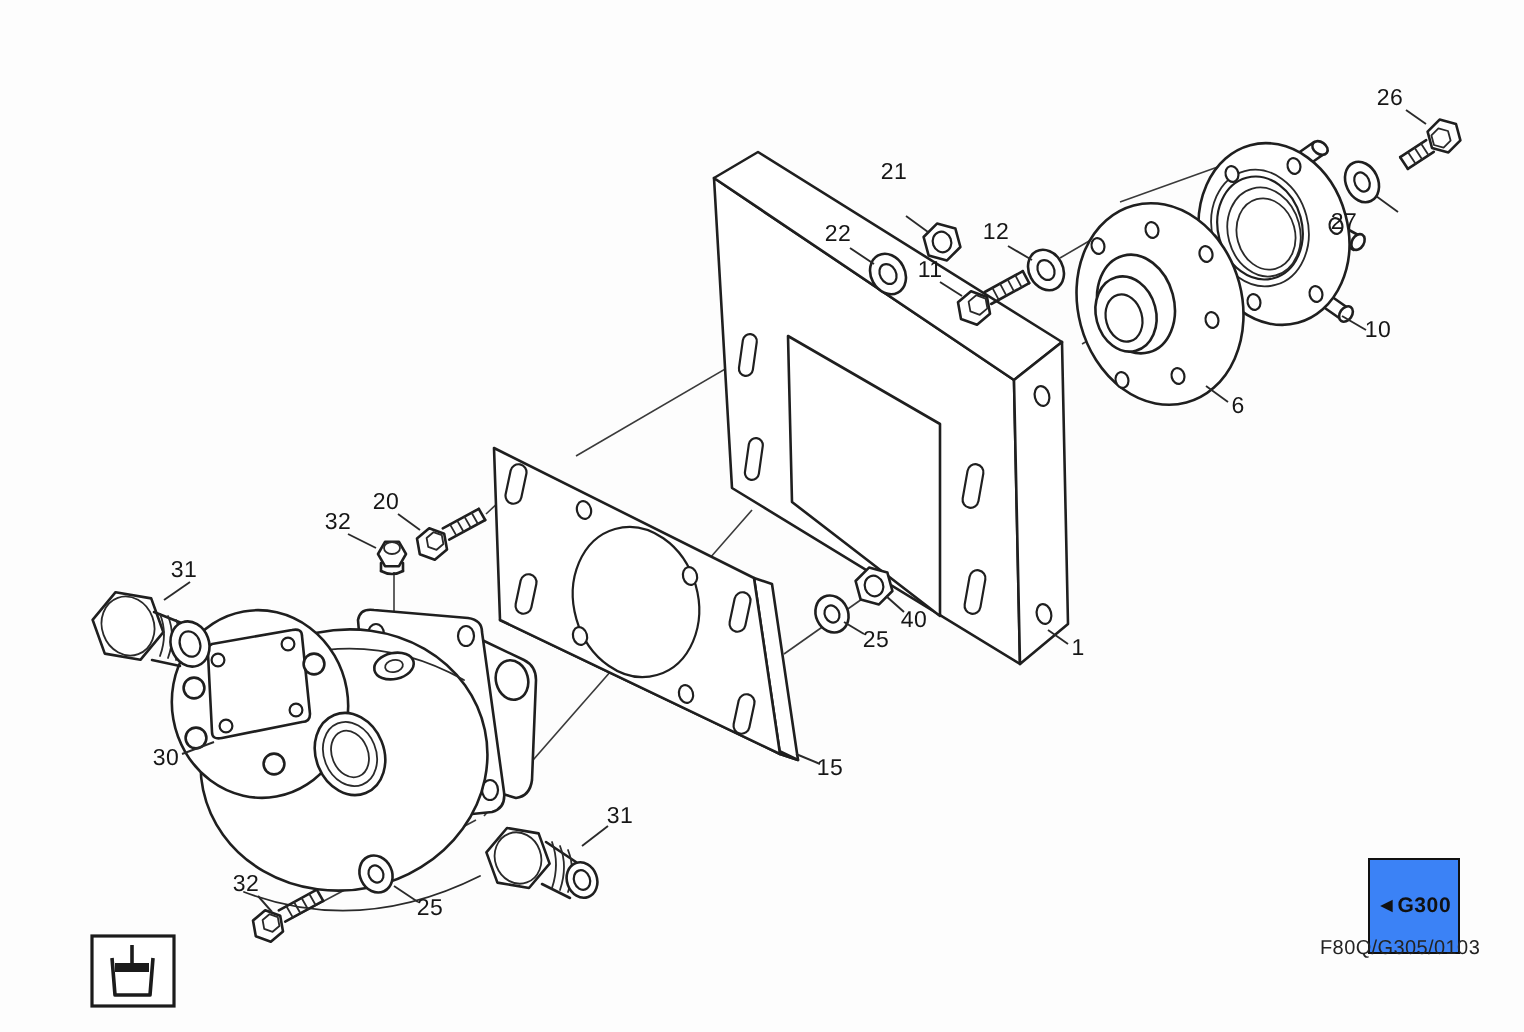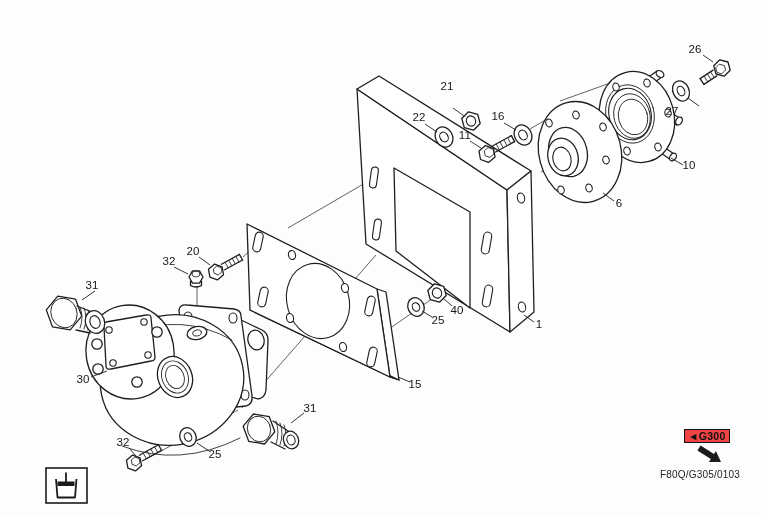--- a/index.html
+++ b/index.html
@@ -10,23 +10,23 @@
   }
   #stage{position:absolute;left:0;top:0;width:762px;height:429px;}
   svg{position:absolute;left:0;top:0;}
   .callout{
     position:absolute;transform:translate(-50%,-50%);
     font-size:11.5px;color:#161616;letter-spacing:.2px;line-height:1;
     cursor:default;user-select:none;
   }
   .refbox{
     position:absolute;left:684px;top:429px;
-    border:1.4px solid #111;background:#ef4444;color:#111;
+    border:1.4px solid #111;background:#3b82f6;color:#111;
     font-size:10.5px;font-weight:700;line-height:12px;
-    padding:0 3px;letter-spacing:.3px;
+    padding:17px 3px;letter-spacing:.3px;
   }
   .figcode{
     position:absolute;left:660px;top:469px;width:75px;
     font-size:10px;color:#232323;letter-spacing:.2px;
   }
   .ln{fill:none;stroke:#1f1f1f;stroke-width:1.3;stroke-linejoin:round;stroke-linecap:round;}
   .lnw{fill:#ffffff;stroke:#1f1f1f;stroke-width:1.3;stroke-linejoin:round;stroke-linecap:round;}
   .lnt{fill:none;stroke:#2a2a2a;stroke-width:.9;stroke-linejoin:round;stroke-linecap:round;}
   .hole{fill:#ffffff;stroke:#1f1f1f;stroke-width:1.1;}
   .lead{stroke:#2a2a2a;stroke-width:.95;fill:none;}
@@ -282,21 +282,21 @@
 
   <g>
     <path class="blk" d="M697.4,450.5 L700.6,445.5 L714,454.1 L715.9,451.1 L721,462 L708.9,462.1 L710.8,459.1 Z"></path>
   </g>
 </svg>
 
 <div class="callout" style="left:695px;top:50px">26</div>
 <div class="callout" style="left:672px;top:112px">27</div>
 <div class="callout" style="left:447px;top:87px">21</div>
 <div class="callout" style="left:419px;top:118px">22</div>
-<div class="callout" style="left:498px;top:117px">16</div>
+<div class="callout" style="left:498px;top:117px">12</div>
 <div class="callout" style="left:465px;top:136px">11</div>
 <div class="callout" style="left:689px;top:166px">10</div>
 <div class="callout" style="left:619px;top:204px">6</div>
 <div class="callout" style="left:193px;top:252px">20</div>
 <div class="callout" style="left:169px;top:262px">32</div>
 <div class="callout" style="left:92px;top:286px">31</div>
 <div class="callout" style="left:457px;top:311px">40</div>
 <div class="callout" style="left:438px;top:321px">25</div>
 <div class="callout" style="left:83px;top:380px">30</div>
 <div class="callout" style="left:415px;top:385px">15</div>

